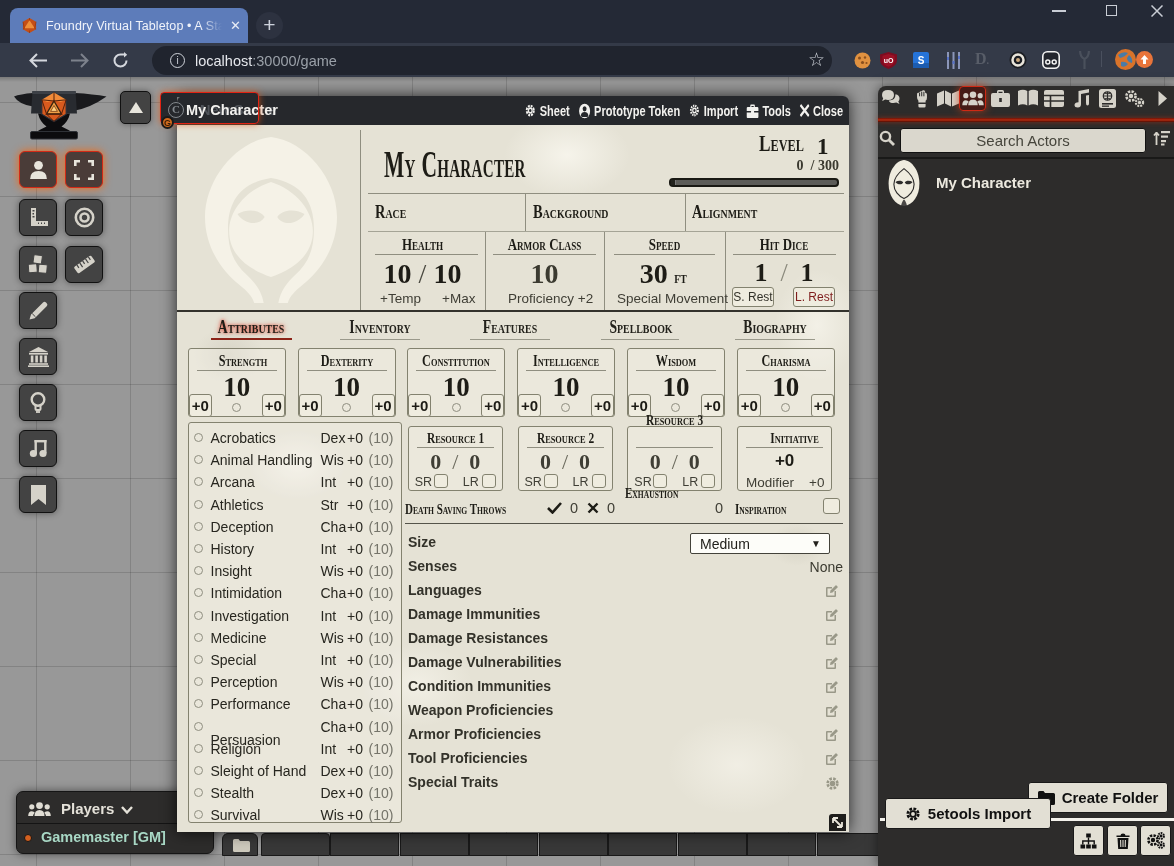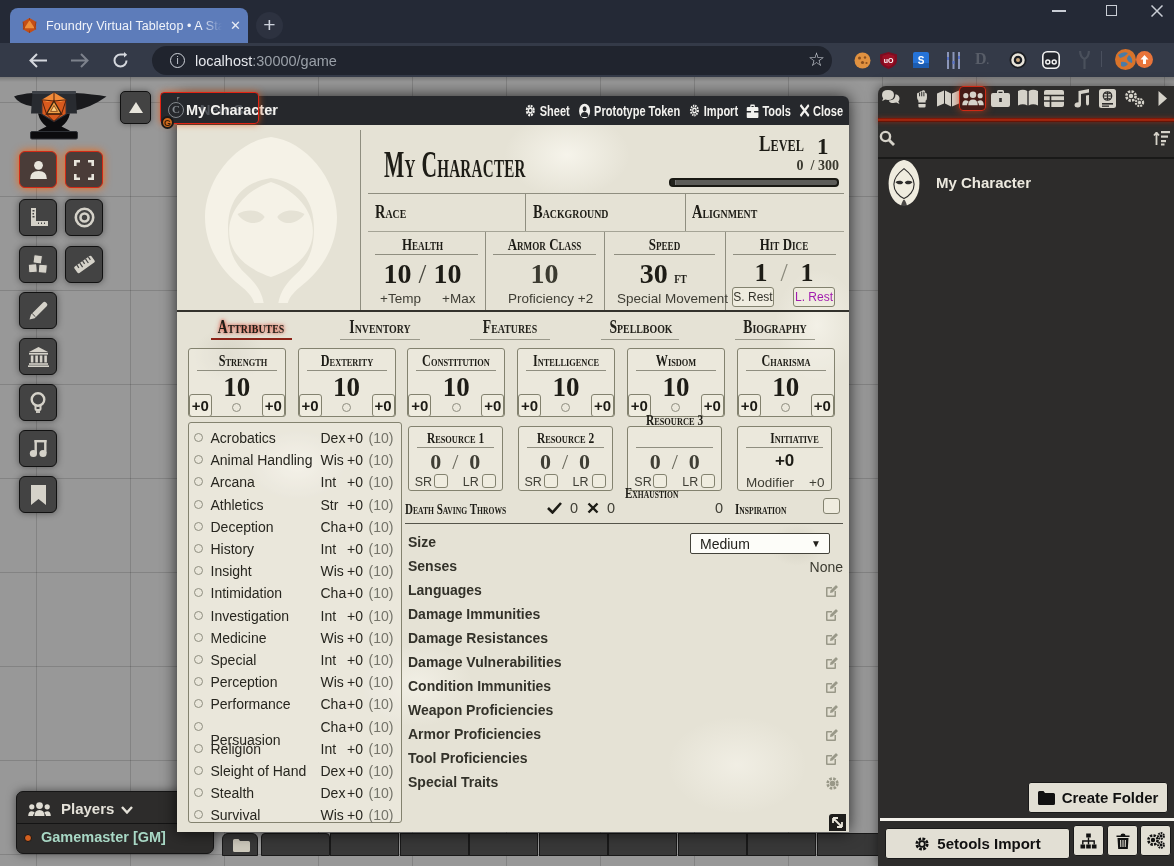--- a/index.html
+++ b/index.html
@@ -375,21 +375,21 @@
       <div class="abs num" style="left:308px;top:133px;width:119px;text-align:center;font-size:28px;color:#3b3a30">10</div>
       <div class="abs" style="left:427px;top:133px;width:121px;text-align:center"><span class="num" style="font-size:28px">30</span><span class="scl" style="display:inline-block;font-size:19px">&nbsp;ft</span></div>
       <div class="abs num" style="left:548px;top:133px;width:118px;text-align:center;font-size:26px">1&nbsp;&nbsp;<span style="font-weight:normal;color:#8a897c">/</span>&nbsp;&nbsp;1</div>
       <div class="abs" style="left:183px;top:166px;width:125px;font-size:13.5px;color:#3f3e35">
         <span style="position:absolute;left:20px">+Temp</span>
         <span style="position:absolute;left:82px">+Max</span>
       </div>
       <div class="abs" style="left:331px;top:166px;font-size:13.5px;color:#3f3e35">Proficiency +2</div>
       <div class="abs" style="left:440px;top:166px;font-size:13.5px;color:#3f3e35">Special Movement</div>
       <div class="abs minibox" style="left:555px;top:162px;width:42px;height:20px;font-size:12px;color:#33322a;text-align:center;line-height:18px;white-space:nowrap">S. Rest</div>
-      <div class="abs minibox" style="left:616px;top:162px;width:42px;height:20px;font-size:12px;color:#a21caf;text-align:center;line-height:18px;white-space:nowrap">L. Rest</div>
+      <div class="abs minibox" style="left:616px;top:162px;width:42px;height:20px;font-size:12px;color:#7f1d1d;text-align:center;line-height:18px;white-space:nowrap">L. Rest</div>
       <div class="abs" style="left:0px;top:185px;width:672px;height:2px;background:#33322c"></div>
 
       <div class="abs" style="left:19px;top:192px;width:110px;text-align:center">
         <span class="scl" style="font-size:18px;text-shadow:0 0 6px rgba(220,60,40,0.85), 0 0 3px rgba(220,60,40,0.6)">Attributes</span>
       </div>
       <div class="abs" style="left:34px;top:213px;width:81px;height:2px;background:#8c2318"></div>
       <div class="abs" style="left:148px;top:192px;width:110px;text-align:center">
         <span class="scl" style="font-size:18px;color:#23221c">Inventory</span>
       </div>
       <div class="abs" style="left:278px;top:192px;width:110px;text-align:center">
@@ -760,20 +760,21 @@
     <svg class="abs" style="left:279px;top:5px" width="10" height="15" viewBox="0 0 10 15">
       <polygon points="1.5,0 10,7.5 1.5,15" fill="#d5d2c9"></polygon>
     </svg>
 
     <div class="abs" style="left:0px;top:32px;width:296px;height:3.5px;background:linear-gradient(to bottom,#6e1206,#b52c10 50%,#4a0c04);box-shadow:0 0 5px rgba(190,50,20,0.6)"></div>
 
     <svg class="abs" style="left:1px;top:44px" width="16" height="16" viewBox="0 0 16 16">
       <circle cx="6.5" cy="6.5" r="4.6" fill="none" stroke="#d5d2c9" stroke-width="2.4"></circle>
       <line x1="10" y1="10" x2="15" y2="15" stroke="#d5d2c9" stroke-width="2.8"></line>
     </svg>
+    <div class="abs" style="left:22px;top:42px;width:246px;height:25px;background:#dad7cd;border:1px solid #121212;border-radius:3px;font-size:15px;color:#46453c;text-align:center;line-height:23px">Search Actors</div>
     <svg class="abs" style="left:275px;top:44px" width="17" height="16" viewBox="0 0 17 16">
       <path d="M3.5 15 L3.5 3 M1 5.5 L3.5 2.5 M6 5.5 L3.5 2.5" stroke="#d5d2c9" stroke-width="1.8" fill="none"></path>
       <rect x="8" y="1" width="9" height="2.2" fill="#d5d2c9"></rect>
       <rect x="8" y="5.5" width="7" height="2.2" fill="#d5d2c9"></rect>
       <rect x="8" y="10" width="5" height="2.2" fill="#d5d2c9"></rect>
       <rect x="8" y="13.5" width="3.5" height="2" fill="#d5d2c9"></rect>
     </svg>
     <div class="abs" style="left:0px;top:71px;width:296px;height:1.5px;background:#191918"></div>
 
     <svg class="abs" style="left:9px;top:74px" width="34" height="46" viewBox="0 0 134 182">
@@ -784,21 +785,21 @@
     </svg>
     <span class="abs" style="left:58px;top:88px;font-size:15px;font-weight:bold;color:#ece9df">My Character</span>
 
     <div class="abs sbtn" style="left:150px;top:696px;width:140px;height:31px">
       <svg width="17" height="14" viewBox="0 0 17 14">
         <path d="M0 1.5 Q0 0 1.5 0 L5.5 0 L7 2 L15.5 2 Q17 2 17 3.5 L17 12.5 Q17 14 15.5 14 L1.5 14 Q0 14 0 12.5 Z" fill="#111"></path>
       </svg>
       <span>Create Folder</span>
     </div>
     <div class="abs" style="left:2px;top:732px;width:294px;height:2.5px;background:#f4f2ec"></div>
-    <div class="abs sbtn" style="left:7px;top:742px;width:185px;height:31px">
+    <div class="abs sbtn" style="left:7px;top:712px;width:166px;height:31px">
       <svg width="16" height="16" viewBox="0 0 16 16">
         <circle cx="8" cy="8" r="5.2" fill="none" stroke="#111" stroke-width="2.7" stroke-dasharray="2.7 1.35"></circle>
         <circle cx="8" cy="8" r="2.8" fill="none" stroke="#111" stroke-width="1.8"></circle>
       </svg>
       <span>5etools Import</span>
     </div>
     <div class="abs sbtn" style="left:195px;top:739px;width:31px;height:31px">
       <svg width="17" height="16" viewBox="0 0 17 16">
         <rect x="6.2" y="0.5" width="4.6" height="4" fill="#111"></rect>
         <rect x="0.5" y="11.5" width="4.6" height="4" fill="#111"></rect>

